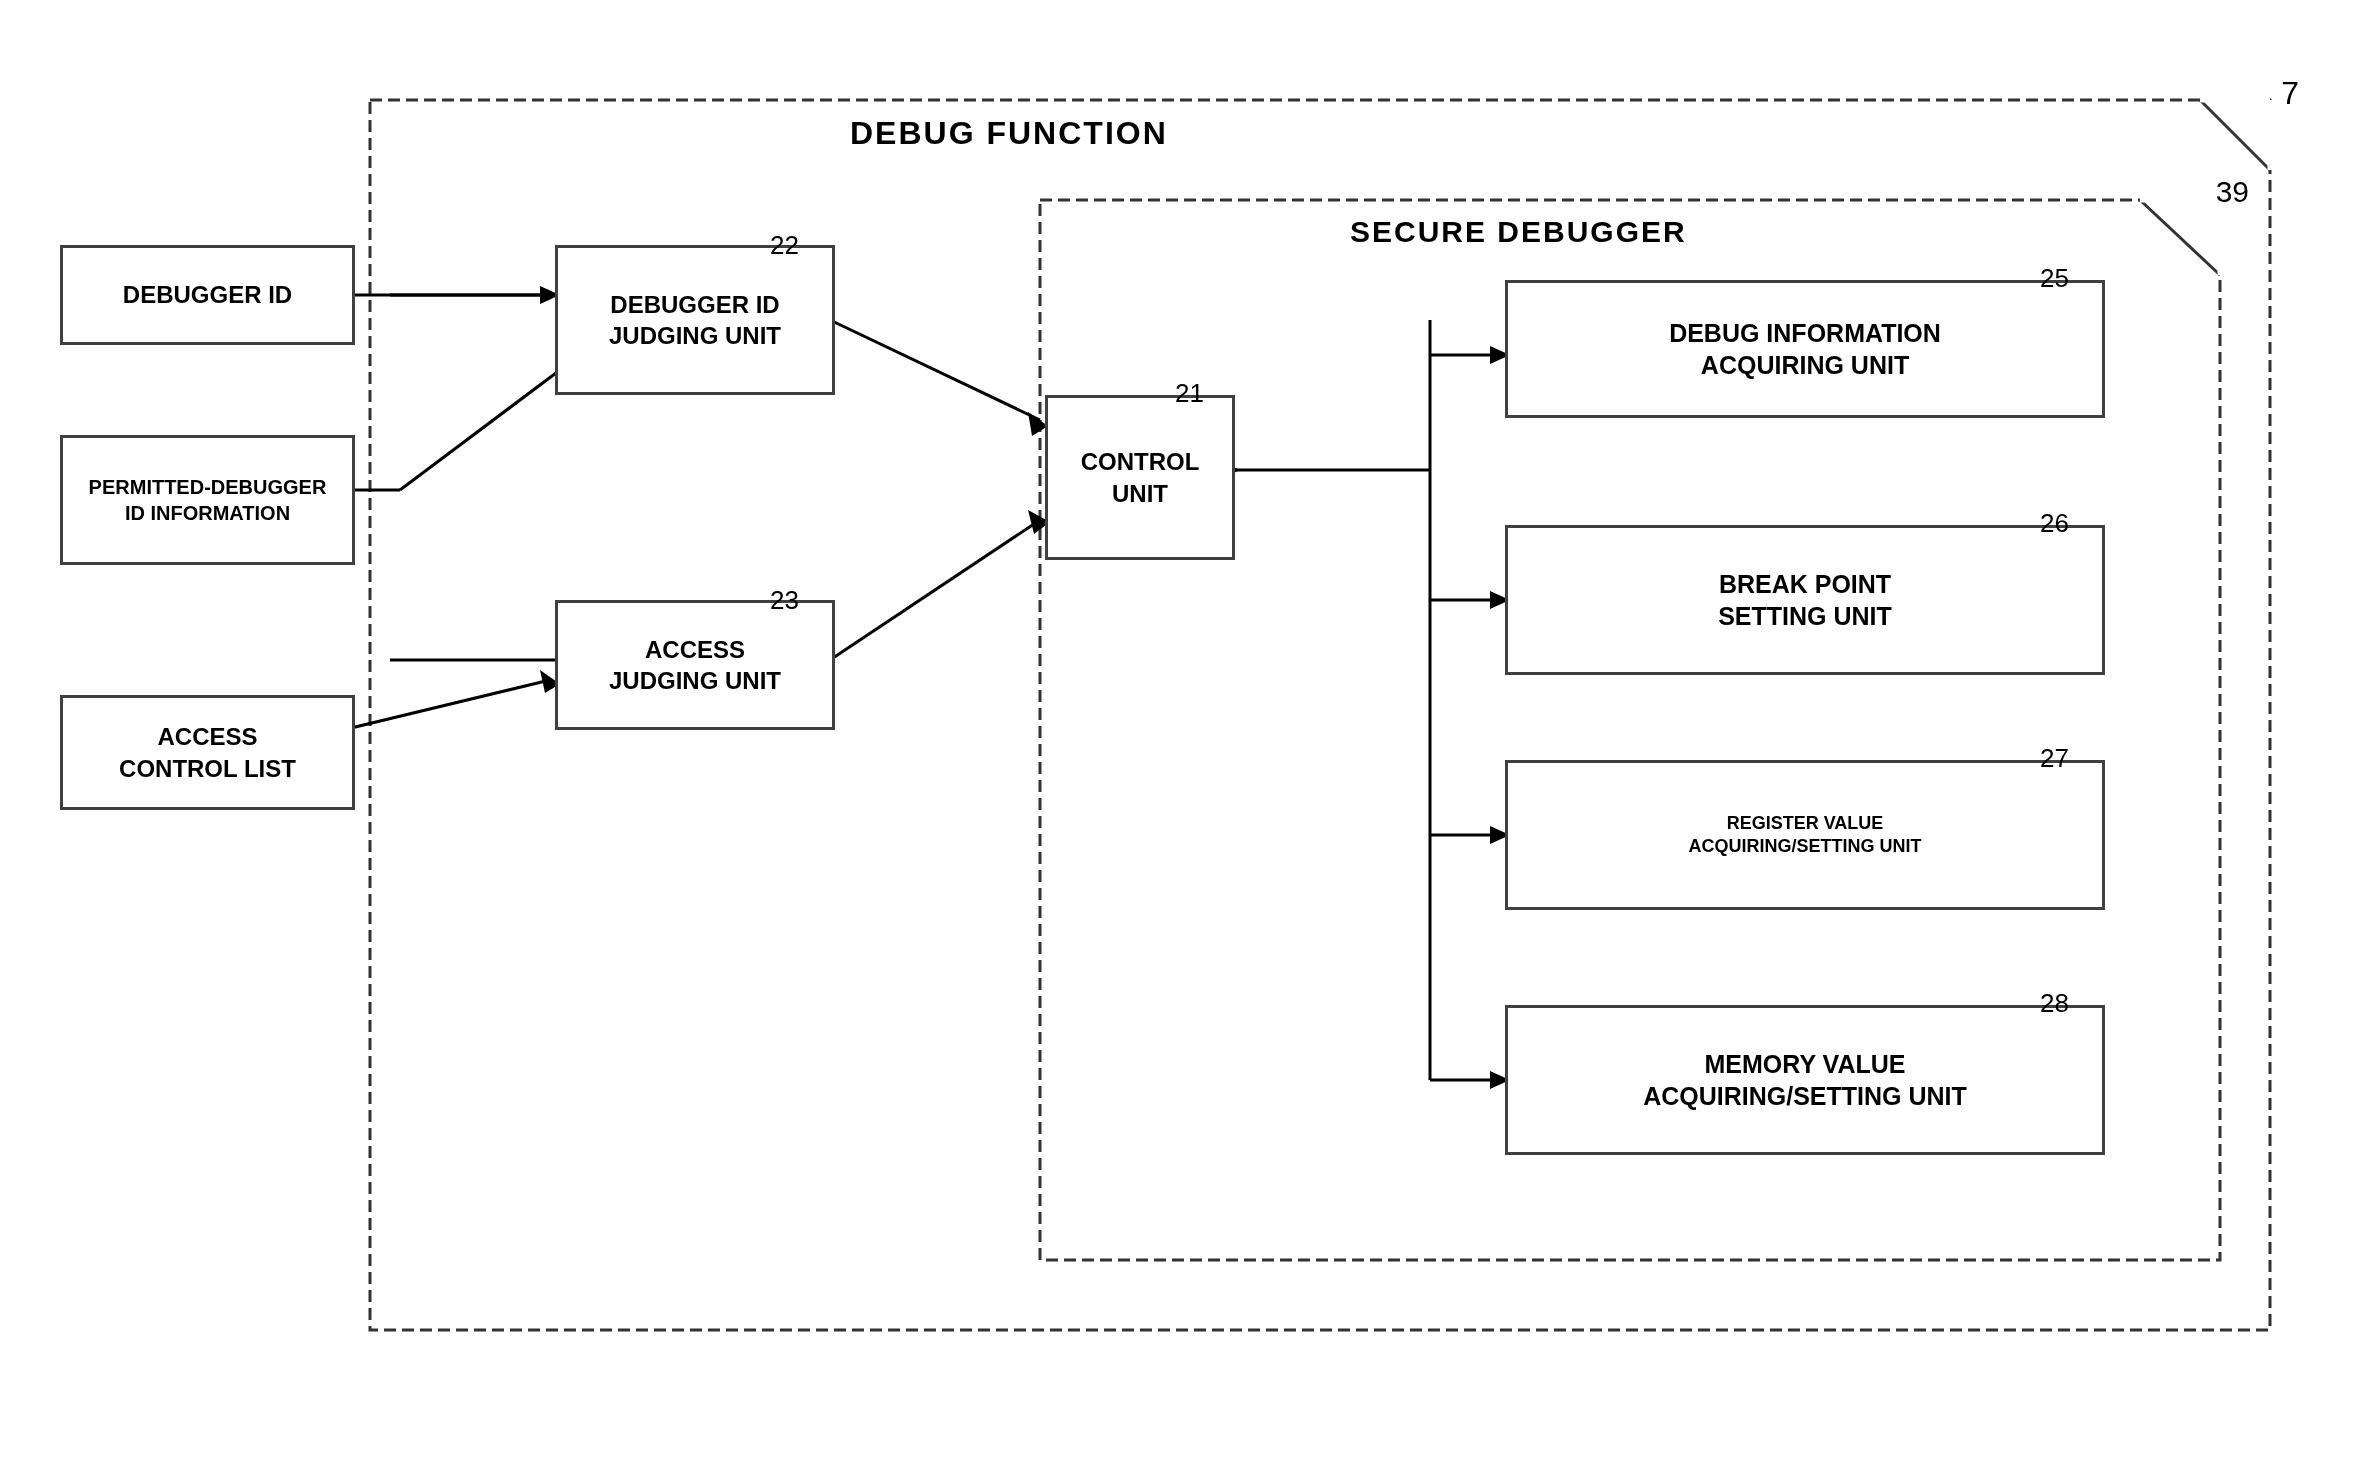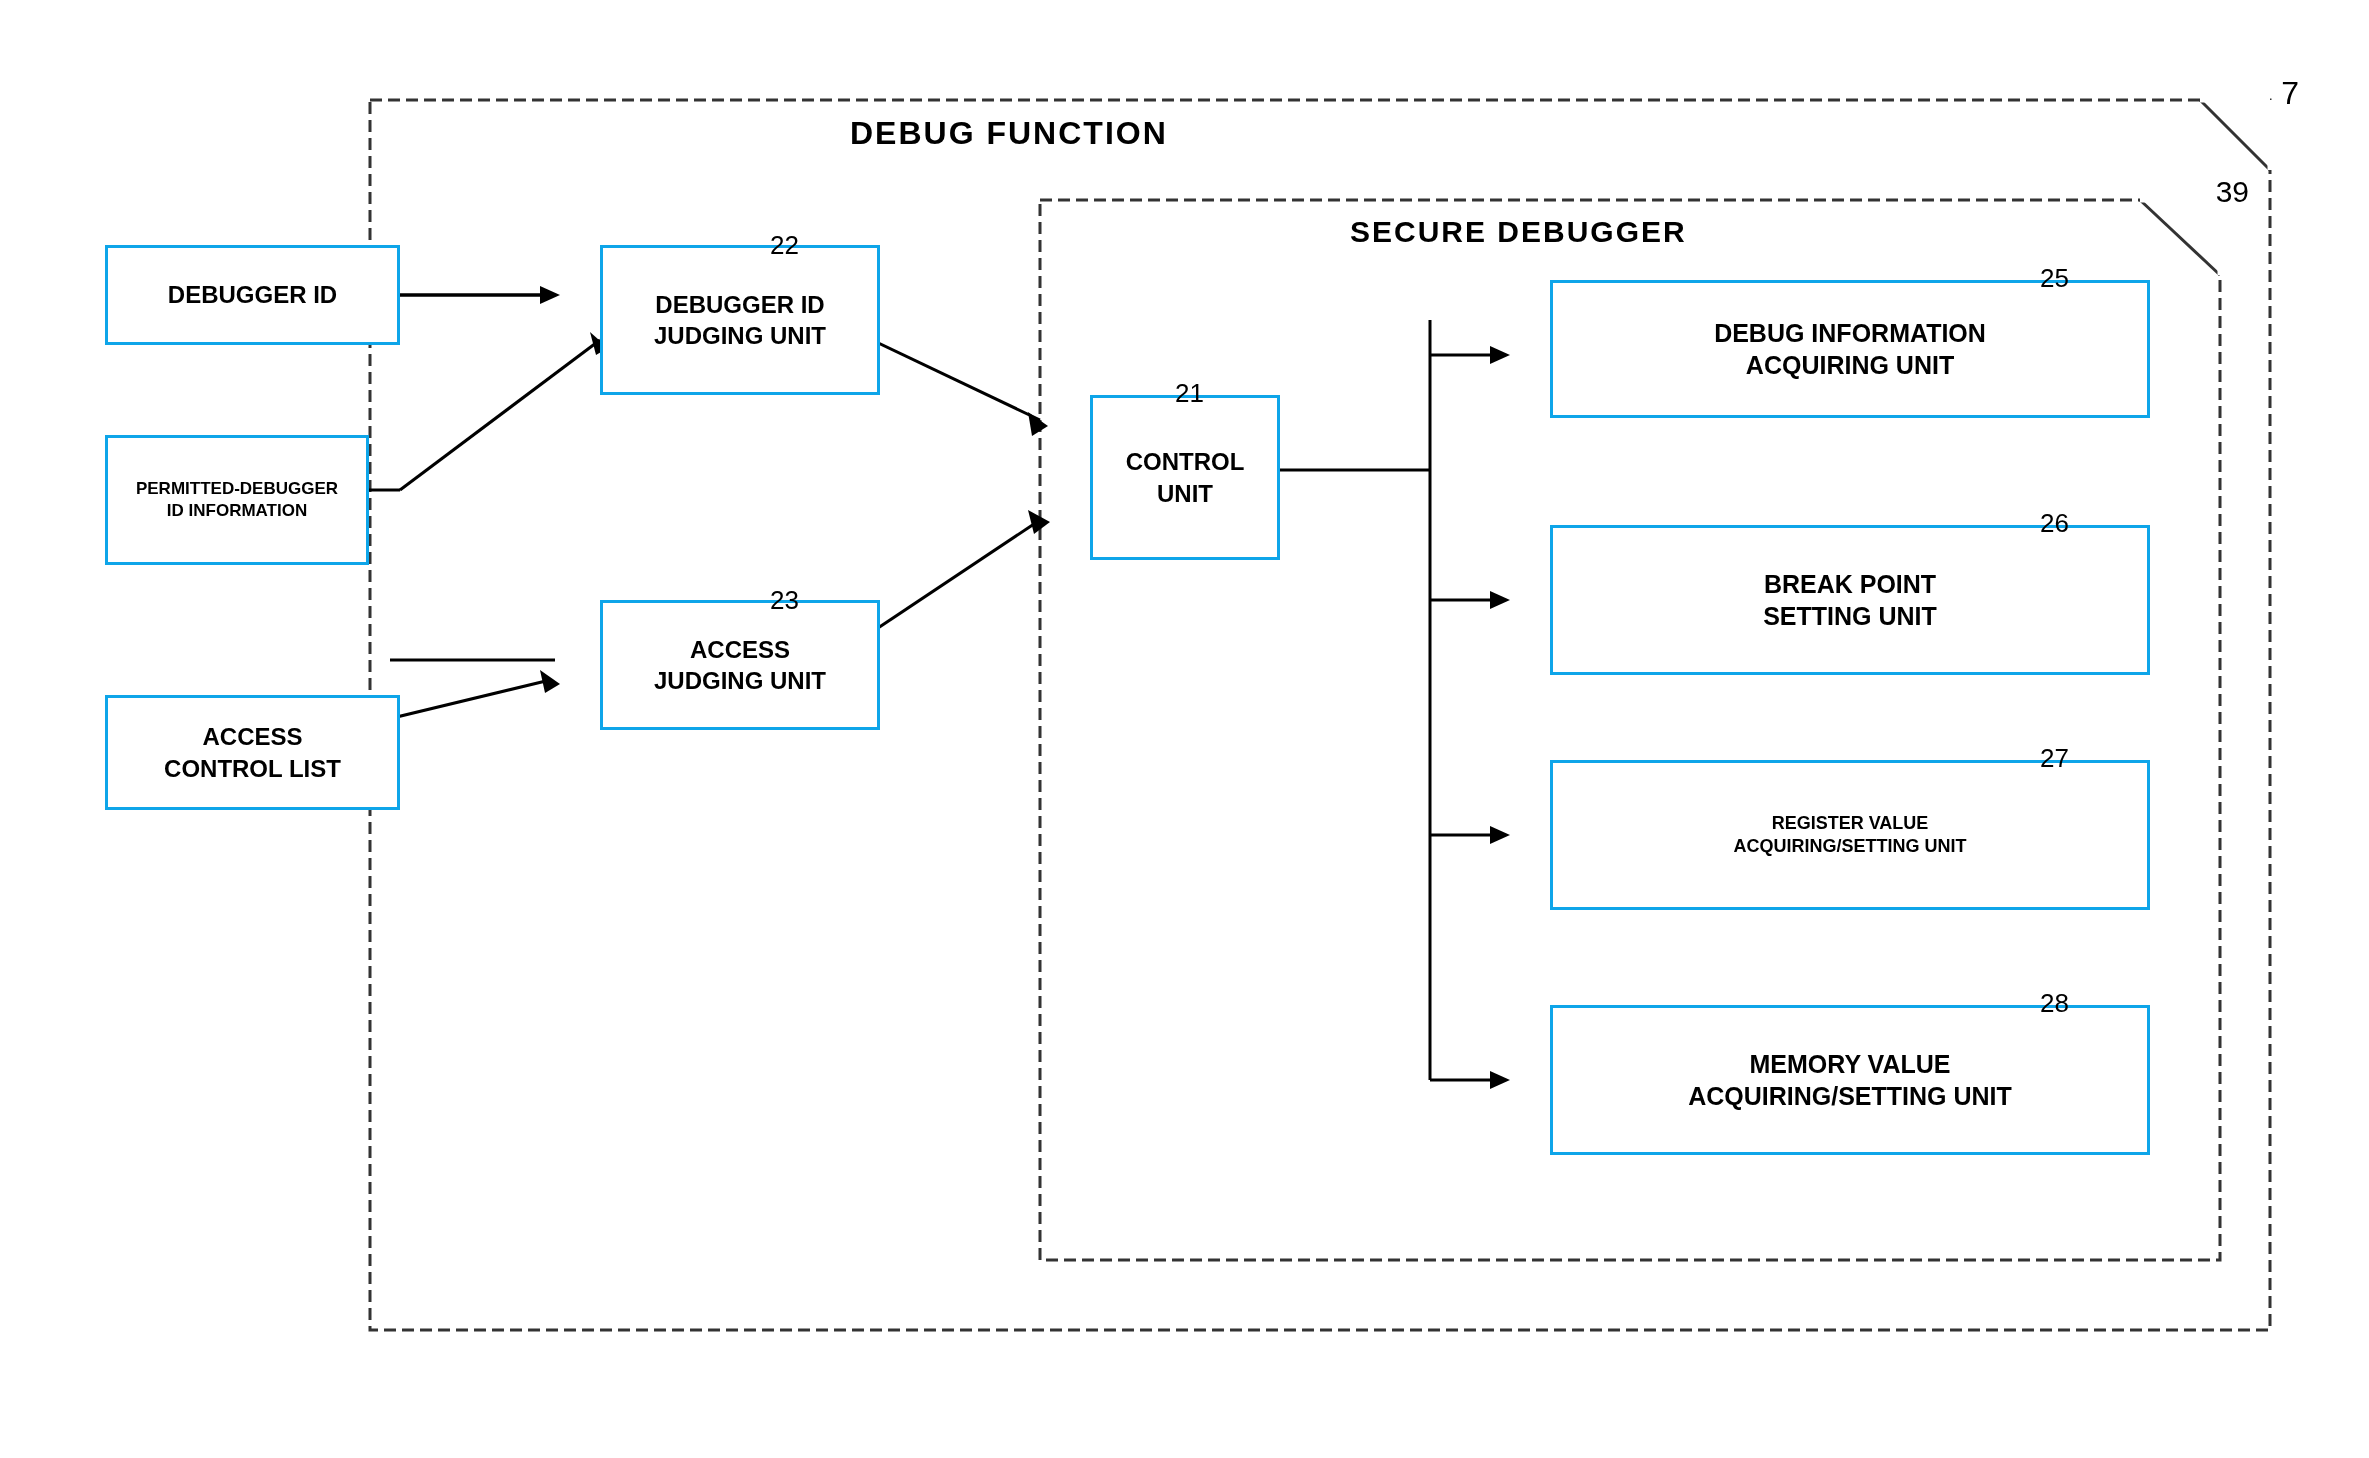--- a/index.html
+++ b/index.html
@@ -18,31 +18,30 @@
       height: 1458px;
     }
     svg {
       position: absolute;
       top: 0; left: 0;
       width: 2369px;
       height: 1458px;
     }
     .box {
       position: absolute;
-      border: 3px solid #0ea5e9;
+      border: 3px solid #404040;
       background: #fff;
       display: flex;
       align-items: center;
       justify-content: center;
       text-align: center;
       font-size: 26px;
       font-weight: bold;
       font-family: Arial, sans-serif;
       line-height: 1.3;
-      margin-left: 45px;
     }
     .label-text {
       position: absolute;
       font-size: 26px;
       font-weight: bold;
       font-family: Arial, sans-serif;
       text-align: left;
     }
     .ref-num {
       position: absolute;
@@ -121,21 +120,21 @@
   <div class="label-text" style="top:215px; left:1350px; width:500px; font-size:30px; letter-spacing:2px;">SECURE DEBUGGER</div>
 
   <div class="ref-num" style="top:75px; right:70px; font-size:32px;">7</div>
 
   <div class="ref-num" style="top:175px; right:120px; font-size:30px;">39</div>
 
   <div class="box" style="left:60px; top:245px; width:295px; height:100px; font-size:24px;">
     <span>DEBUGGER ID</span>
   </div>
 
-  <div class="box" style="left:60px; top:435px; width:264px; height:130px; font-size:17px;">
+  <div class="box" style="left:60px; top:435px; width:295px; height:130px; font-size:20px;">
     <span style="white-space:pre-line;">PERMITTED-DEBUGGER
 ID INFORMATION</span>
   </div>
 
   <div class="box" style="left:60px; top:695px; width:295px; height:115px; font-size:24px;">
     <span style="white-space:pre-line;">ACCESS
 CONTROL LIST</span>
   </div>
 
   <div class="box" style="left:555px; top:245px; width:280px; height:150px; font-size:24px;">

